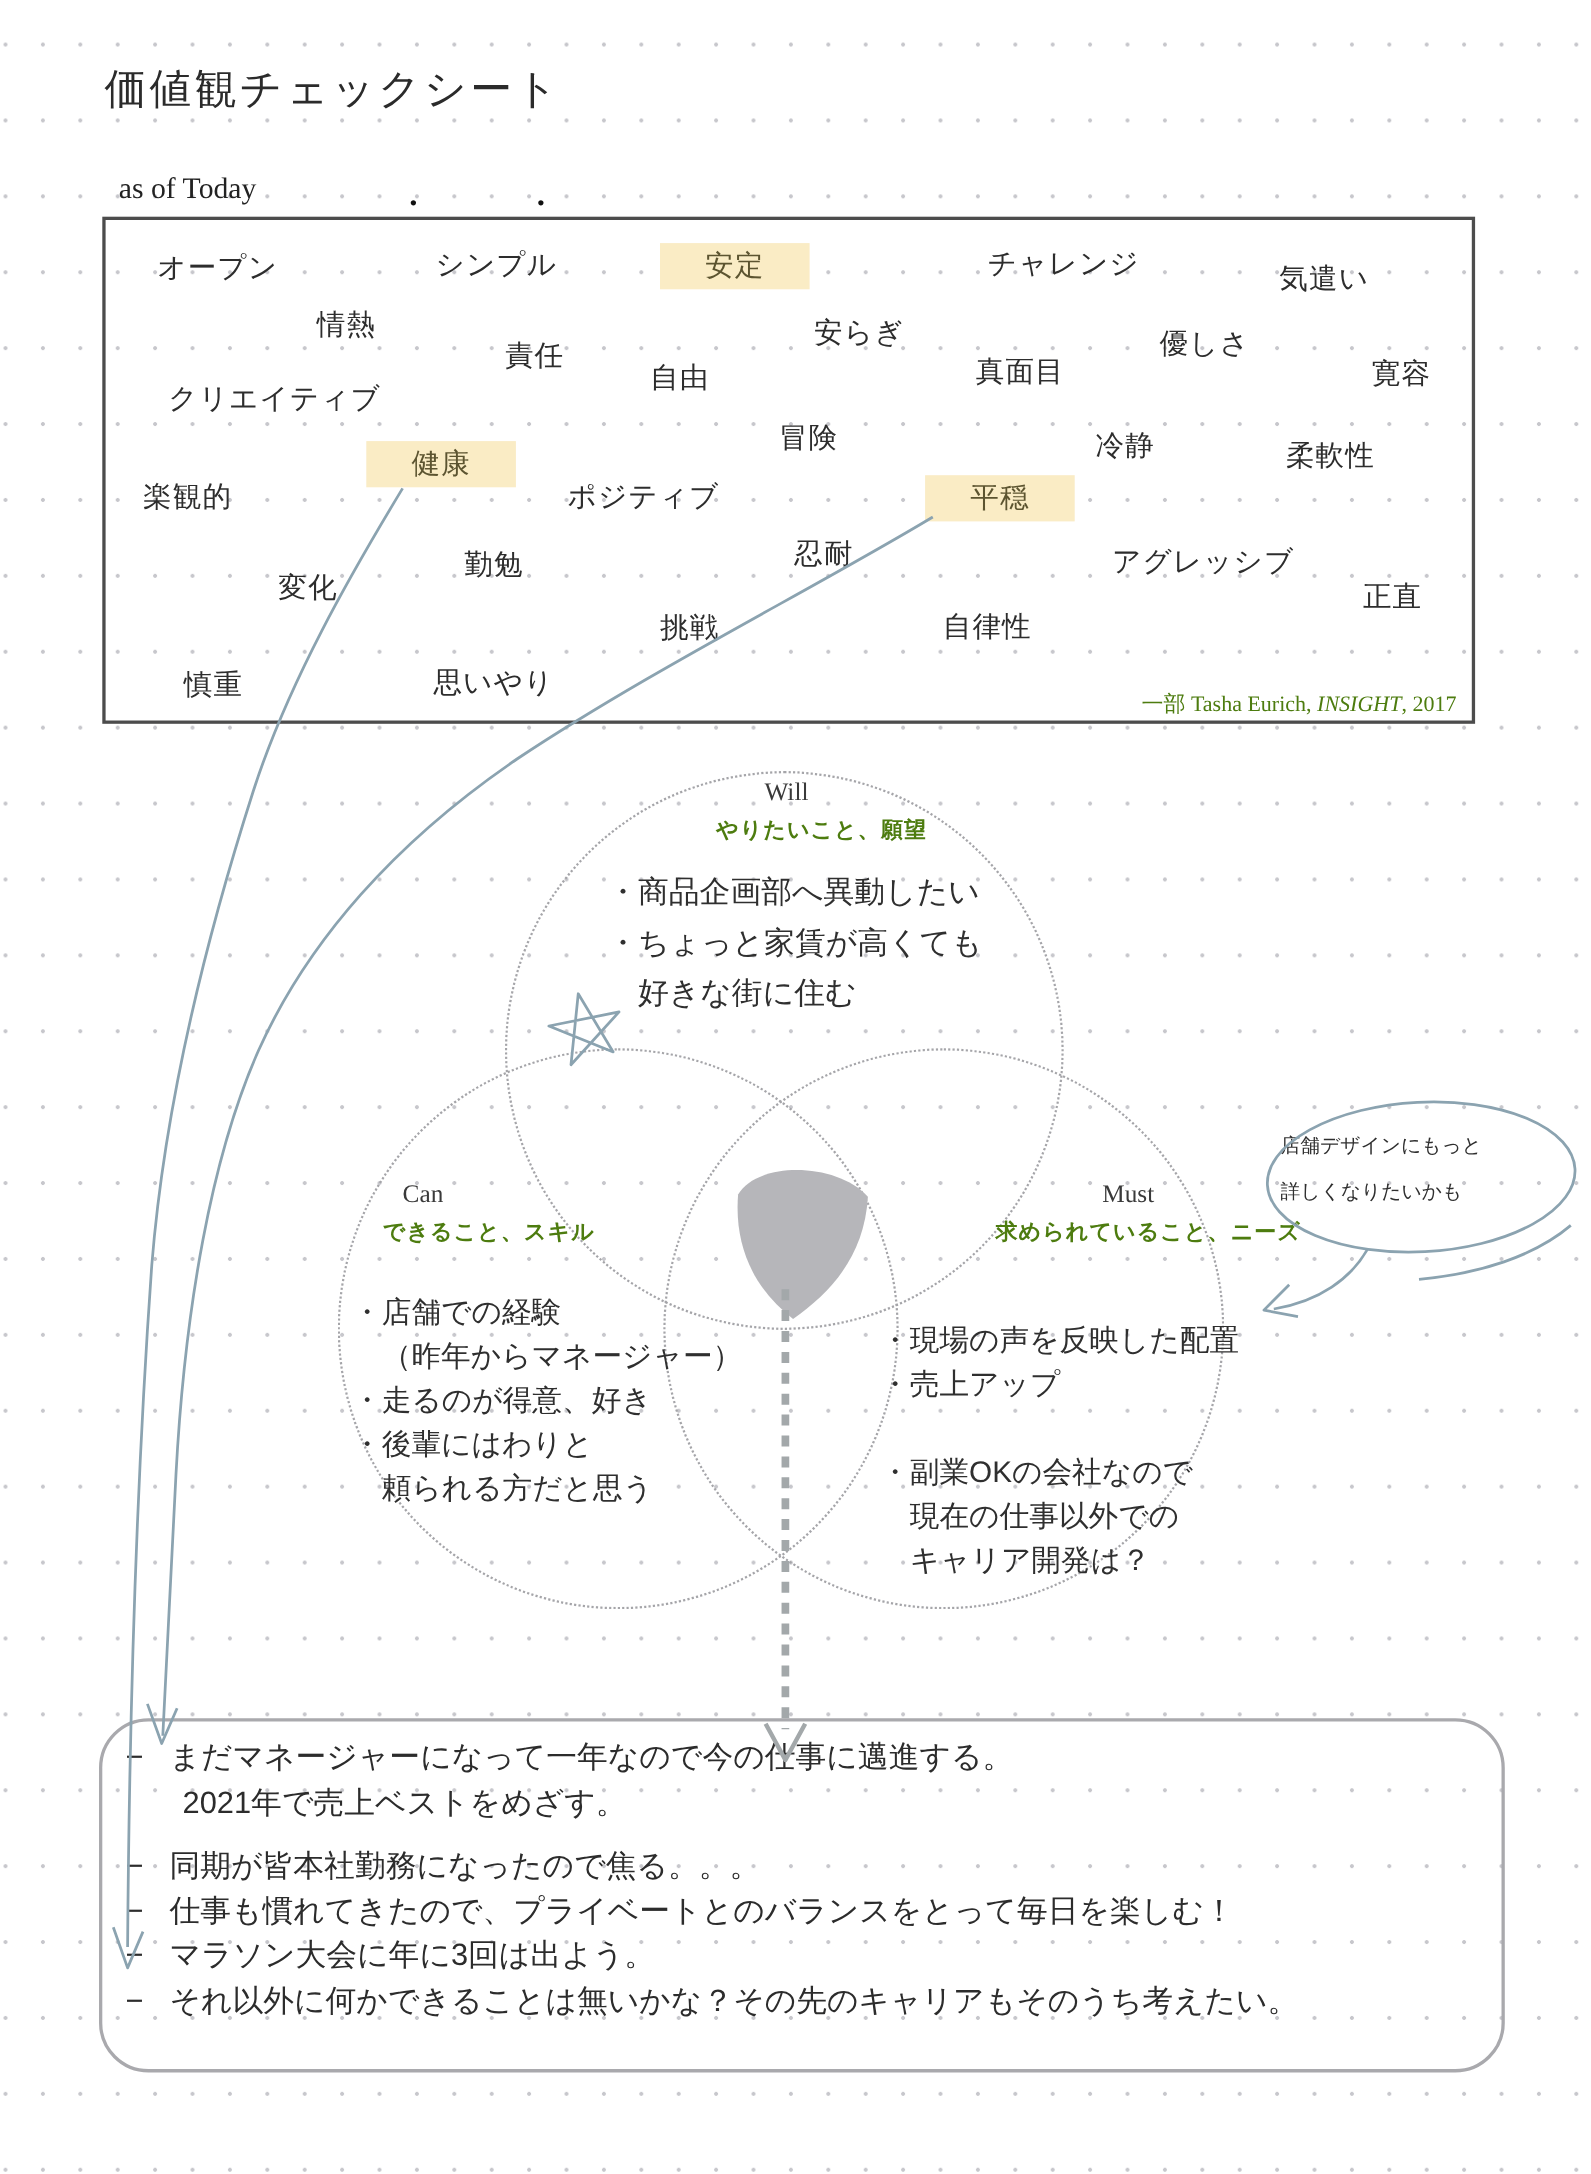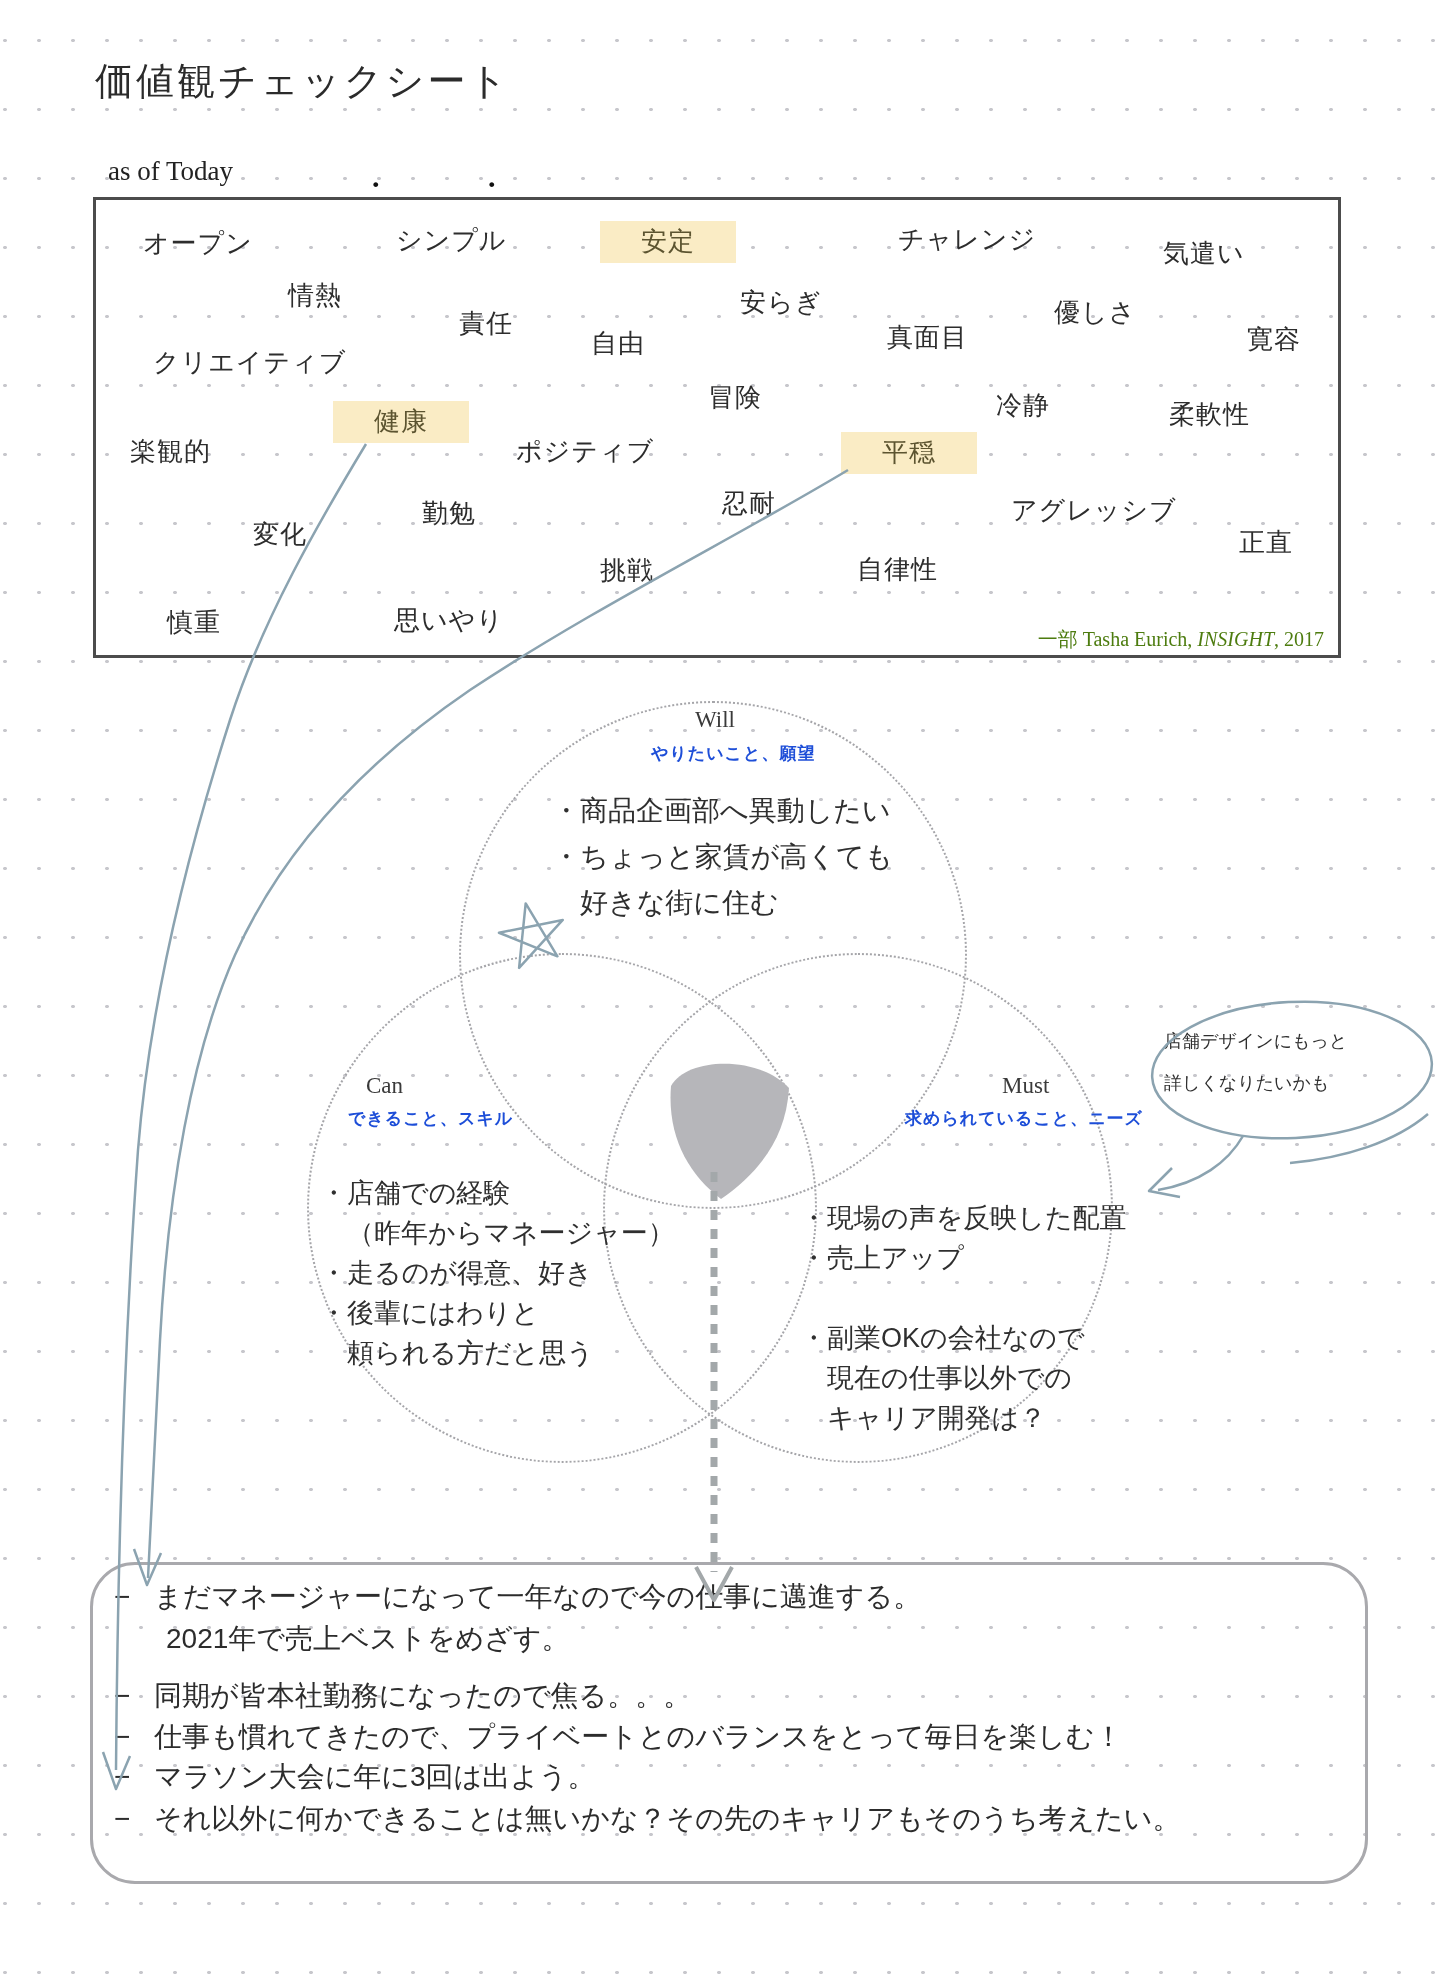--- a/index.html
+++ b/index.html
@@ -13,21 +13,21 @@
   .abs{position:absolute;}
   .title{left:95px;top:56px;font-family:Liberation Mono, monospace;font-size:38px;letter-spacing:3px;color:#2b2b2b;font-weight:normal;margin:0;}
   .asof{left:108px;top:156px;font-family:"Liberation Serif",serif;font-size:27px;color:#222;}
   .ddot{font-family:"Liberation Serif",serif;font-size:30px;font-weight:bold;color:#111;}
   .vbox{left:93px;top:197px;width:1242px;height:455px;border:3px solid #4c4c4c;}
   .value-word{position:absolute;font-family:"Liberation Serif",serif;font-size:26px;letter-spacing:1px;color:#2d2d2d;white-space:nowrap;line-height:1;}
   .value-word.hl{background:#faecc5;color:#5c5430;padding:8px 41px;}
   .attr{left:1002px;top:626px;width:322px;text-align:right;font-family:"Liberation Serif",serif;font-size:20px;color:#4d7c0f;white-space:nowrap;}
   .circle{position:absolute;border:2.5px dotted #a5a5a9;border-radius:50%;}
   .venn-label{position:absolute;font-family:"Liberation Serif",serif;font-size:23px;color:#3a3a3a;line-height:1;}
-  .venn-sub{position:absolute;font-size:17px;font-weight:bold;color:#1d4ed8;letter-spacing:1px;line-height:1;}
+  .venn-sub{position:absolute;font-size:20px;font-weight:bold;color:#4d7c0f;letter-spacing:1px;line-height:1;}
   .venn-list{position:absolute;color:#2f2f2f;white-space:pre;}
   .venn-list>div{line-height:1;}
   .list-will{left:552px;top:797px;font-size:28px;}
   .list-will>div{height:46px;}
   .list-can{left:320px;top:1180px;font-size:27px;}
   .list-can>div{height:40px;}
   .list-must{left:800px;top:1205px;font-size:27px;}
   .list-must>div{height:40px;}
   .bubble-text{left:1164px;top:1020px;font-size:18px;color:#2f2f2f;line-height:42px;white-space:nowrap;}
   .bbox{left:90px;top:1562px;width:1272px;height:316px;border:3px solid #a9a9ad;border-radius:45px;}

